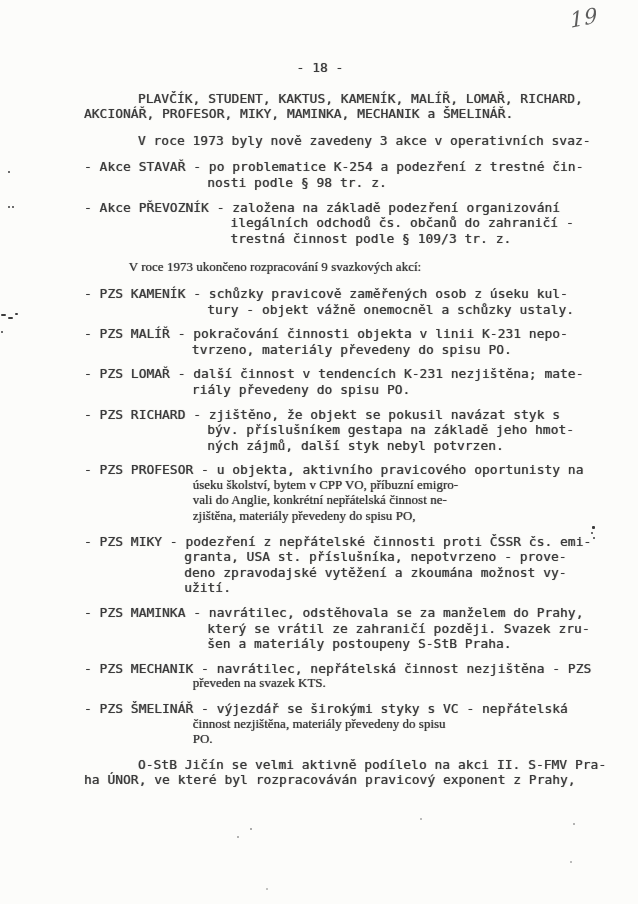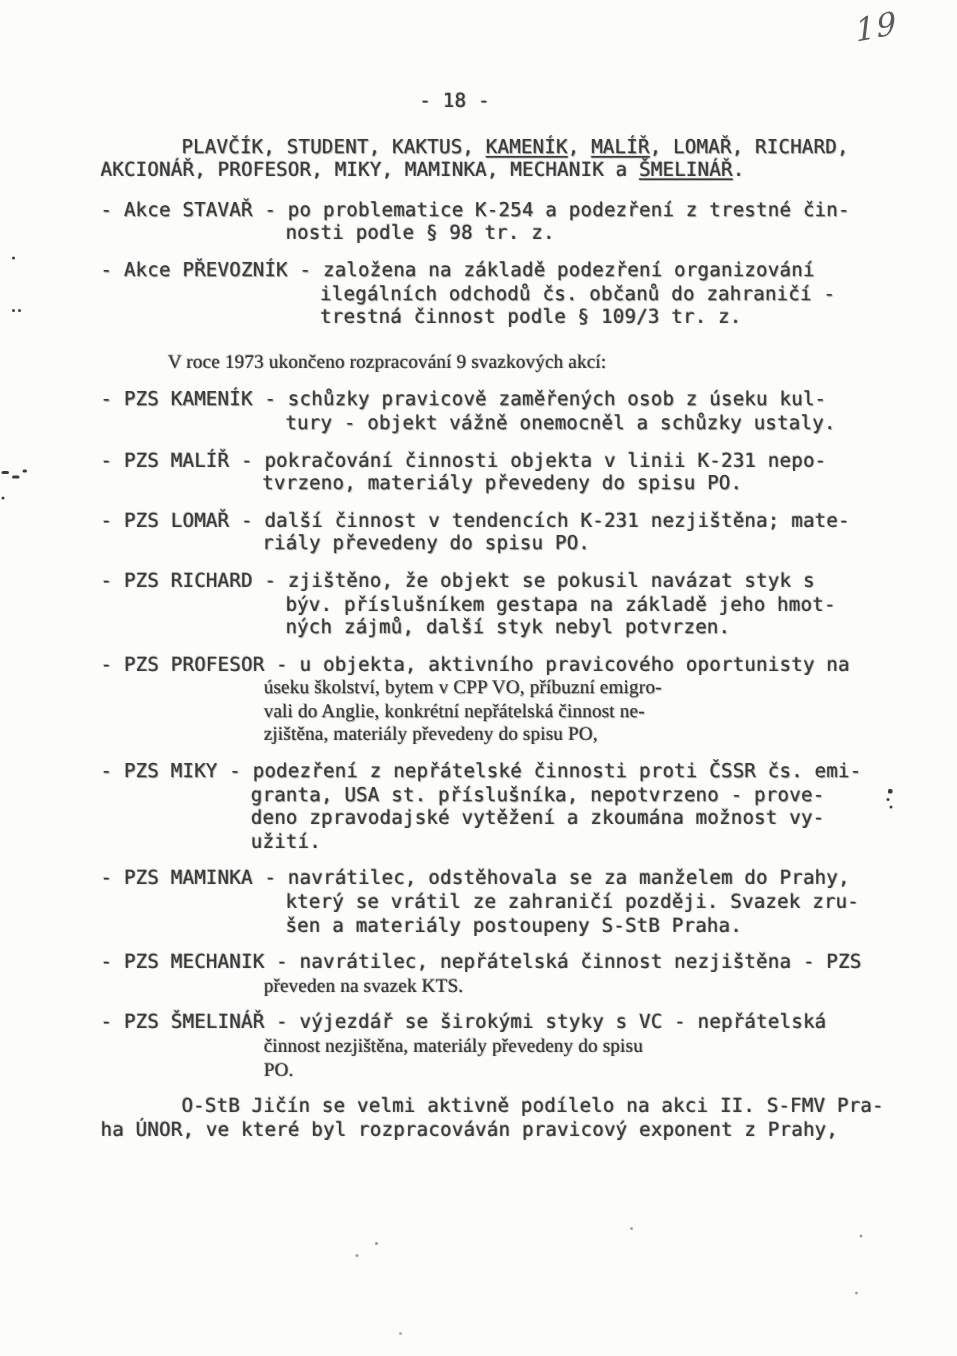--- a/index.html
+++ b/index.html
@@ -6,40 +6,40 @@
   .page{
     position:relative;
     width:638px;height:904px;
     background:#fcfcfa;
     overflow:hidden;
     font-family:"DejaVu Sans Mono","Liberation Mono",monospace;
     color:#3a3a3a;
   }
   .doc{
     position:absolute;
-    left:67px;top:60px;
+    left:84px;top:60px;
     width:516px;
     font-size:12.8px;
     line-height:15.6px;
     text-shadow:0.5px 0.4px 0.7px rgba(50,50,50,.55), -0.3px -0.2px 0.5px rgba(50,50,50,.35);
     letter-spacing:0.1px;
   }
   .line{white-space:nowrap;}
   .ind7{padding-left:7ch;}
   .ind13{padding-left:13ch;}
   .ind14{padding-left:14ch;}
   .ind16{padding-left:16ch;}
   .ind17{padding-left:17ch;font-family:Liberation Serif, serif;}
   .ind19{padding-left:19ch;}
   .page-num{width:472px;text-align:center;margin-bottom:15px;}
   .para{margin:0 0 11px 0;}
   .item{margin:0 0 9px 0;}
   .sec2-lead{margin:14px 0 10px 0;font-family:Liberation Serif, serif;}
   .closing{}
-  .ul{text-decoration:underline;text-underline-offset:2px;text-decoration-thickness:1px;text-align:right;}
+  .ul{text-underline-offset:2px;text-decoration-thickness:1px;text-align:right;}
   .handwritten{
     position:absolute;left:570px;top:6px;
     font-family:"DejaVu Serif",serif;
     font-style:italic;font-size:21px;color:#474747;
     transform:rotate(-11deg) skewX(-7deg);
     opacity:.88;letter-spacing:1px;
   }
   .speck{position:absolute;background:#3c3c3c;border-radius:1px;}
   .sp1{left:8px;top:171px;width:2px;height:2px;}
   .sp2{left:8px;top:206px;width:2px;height:2px;}
@@ -68,20 +68,21 @@
   <div class="doc">
 
     <div class="page-num">- 18 -</div>
 
     <div class="para">
       <div class="line ind7"><span>PLAVČÍK, STUDENT, KAKTUS, </span><span class="ul">KAMENÍK</span><span>, </span><span class="ul">MALÍŘ</span><span>, LOMAŘ, RICHARD,</span></div>
       <div class="line"><span>AKCIONÁŘ, PROFESOR, MIKY, MAMINKA, MECHANIK a </span><span class="ul">ŠMELINÁŘ</span><span>.</span></div>
     </div>
 
     <div class="para">
+      <div class="line ind7">V roce 1973 byly nově zavedeny 3 akce v operativních svaz-</div>
     </div>
 
     <div class="item">
       <div class="line">- Akce STAVAŘ - po problematice K-254 a podezření z trestné čin-</div>
       <div class="line ind16">nosti podle § 98 tr. z.</div>
     </div>
 
 
     <div class="item">
       <div class="line">- Akce PŘEVOZNÍK - založena na základě podezření organizování</div>

